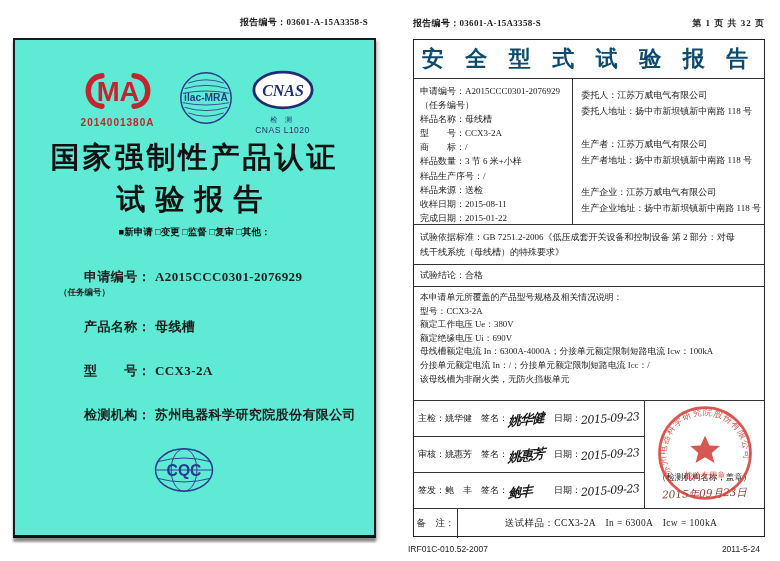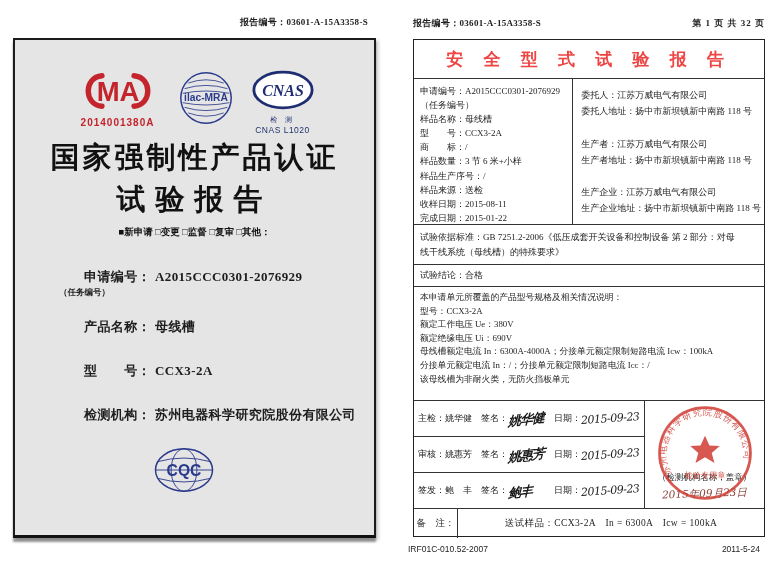--- a/index.html
+++ b/index.html
@@ -1,21 +1,21 @@
 <!DOCTYPE html>
 <html><head>
 <meta charset="utf-8">
 <style>
   html,body{margin:0;padding:0;background:#e9e7e3;}
   .canvas{position:relative;width:780px;height:561px;background:#ffffff;overflow:hidden;
           font-family:"Liberation Serif",serif;color:#1d1d1d;}
   
   .hdr-small{position:absolute;font-size:9px;font-weight:bold;letter-spacing:.3px;color:#222;}
   #left-report-no{left:13px;top:16px;width:355px;text-align:right;}
-  .page-left{position:absolute;left:13px;top:38px;width:359px;height:495px;background:#e5e5e5;
+  .page-left{position:absolute;left:13px;top:38px;width:359px;height:495px;background:#5eead4;
              border:2px solid #1b1b1b;border-bottom:3px solid #101010;
              box-shadow:0 4px 2px rgba(30,30,30,.45),3px 2px 3px rgba(0,0,0,.15);}
   .logos{position:absolute;top:30px;left:0;right:0;display:flex;justify-content:center;
          align-items:flex-start;gap:18px;}
   .logo-col{text-align:center;}
   .cma-num{color:#c4242b;font-size:10px;font-weight:bold;letter-spacing:1px;margin-top:1px;
            font-family:"Liberation Sans",sans-serif;}
   .cnas-cap1{font-size:7px;color:#23346e;letter-spacing:3px;margin-top:1px;}
   .cnas-cap2{font-size:8.5px;color:#23346e;letter-spacing:.5px;font-family:"Liberation Sans",sans-serif;}
   .lp-title{position:absolute;left:0;width:100%;text-align:center;font-weight:bold;color:#111;}
@@ -27,21 +27,21 @@
   .fld .val{margin-left:4px;}
   .note{position:absolute;left:44px;font-size:8.5px;font-weight:600;}
   .cqc-wrap{position:absolute;top:407px;left:138px;}
   
   #right-report-no{left:413px;top:17px;}
   #page-info{right:15px;top:17px;letter-spacing:1px;}
   .rtable{position:absolute;left:413px;top:39px;width:352px;height:498px;background:#fff;
           border:1.6px solid #222;box-sizing:border-box;display:flex;flex-direction:column;}
   .rrow{flex:none;box-sizing:border-box;border-bottom:1px solid #333;}
   .r-title{height:39px;display:flex;align-items:center;justify-content:center;
-           font-size:17px;font-weight:bold;letter-spacing:8px;color:#ef4444;}
+           font-size:22px;font-weight:bold;letter-spacing:8px;color:#0c4a6e;}
   .r-info{height:146px;display:flex;}
   .info-l{width:162px;box-sizing:border-box;border-right:1px solid #333;
           padding:5px 3px 0 6px;font-size:9px;}
   .info-l .info-line{min-height:14.1px;line-height:14.1px;white-space:nowrap;}
   .info-r{flex:1;padding:8px 3px 0 8px;font-size:9px;}
   .info-r .info-line{min-height:16.2px;line-height:16.2px;white-space:nowrap;}
   .r-std{height:40px;padding:5px 6px 0 6px;font-size:9px;box-sizing:border-box;}
   .r-std .info-line{line-height:14.5px;min-height:14.5px;}
   .r-concl{height:22px;display:flex;align-items:center;padding:0 6px;font-size:9px;}
   .r-spec{height:114px;padding:4px 6px 0 6px;font-size:8.8px;box-sizing:border-box;}

